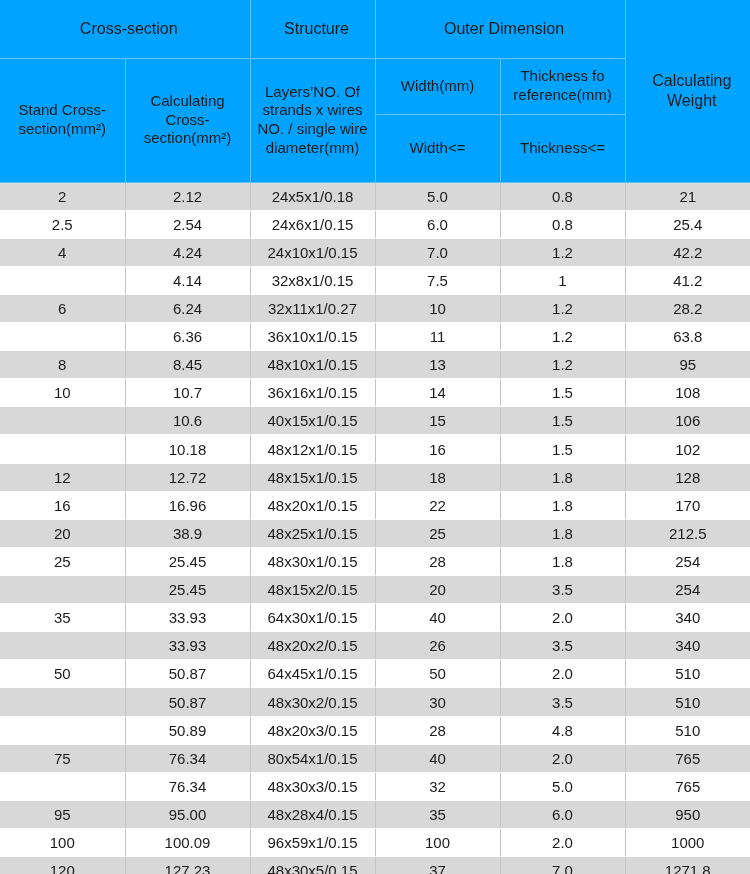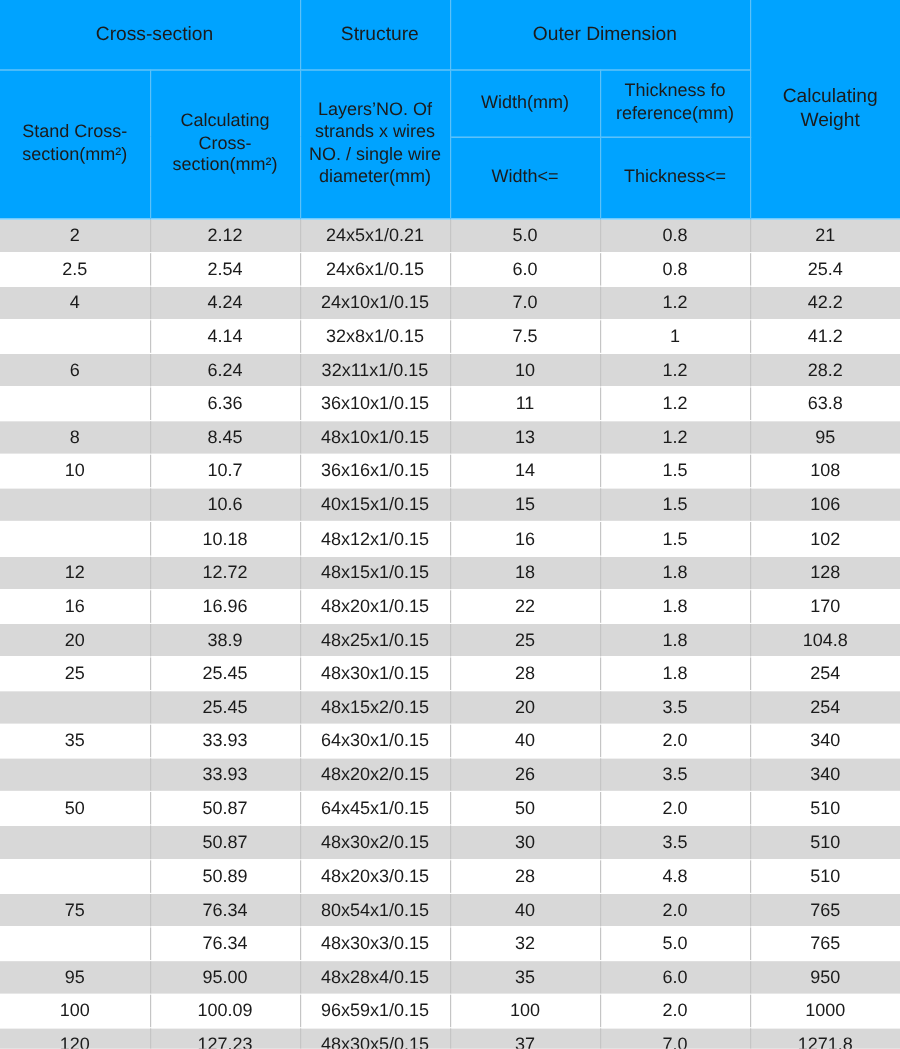--- a/index.html
+++ b/index.html
@@ -83,21 +83,21 @@
     </tr>
     <tr class="sub-row-2">
       <th>Width&lt;=</th>
       <th>Thickness&lt;=</th>
     </tr>
   </thead>
   <tbody>
       <tr class="alt">
         <td>2</td>
         <td>2.12</td>
-        <td>24x5x1/0.21</td>
+        <td>24x5x1/0.18</td>
         <td>5.0</td>
         <td>0.8</td>
         <td>21</td>
       </tr>
       <tr>
         <td>2.5</td>
         <td>2.54</td>
         <td>24x6x1/0.15</td>
         <td>6.0</td>
         <td>0.8</td>
@@ -115,21 +115,21 @@
         <td></td>
         <td>4.14</td>
         <td>32x8x1/0.15</td>
         <td>7.5</td>
         <td>1</td>
         <td>41.2</td>
       </tr>
       <tr class="alt">
         <td>6</td>
         <td>6.24</td>
-        <td>32x11x1/0.15</td>
+        <td>32x11x1/0.27</td>
         <td>10</td>
         <td>1.2</td>
         <td>28.2</td>
       </tr>
       <tr>
         <td></td>
         <td>6.36</td>
         <td>36x10x1/0.15</td>
         <td>11</td>
         <td>1.2</td>
@@ -182,21 +182,21 @@
         <td>22</td>
         <td>1.8</td>
         <td>170</td>
       </tr>
       <tr class="alt">
         <td>20</td>
         <td>38.9</td>
         <td>48x25x1/0.15</td>
         <td>25</td>
         <td>1.8</td>
-        <td>104.8</td>
+        <td>212.5</td>
       </tr>
       <tr>
         <td>25</td>
         <td>25.45</td>
         <td>48x30x1/0.15</td>
         <td>28</td>
         <td>1.8</td>
         <td>254</td>
       </tr>
       <tr class="alt">

